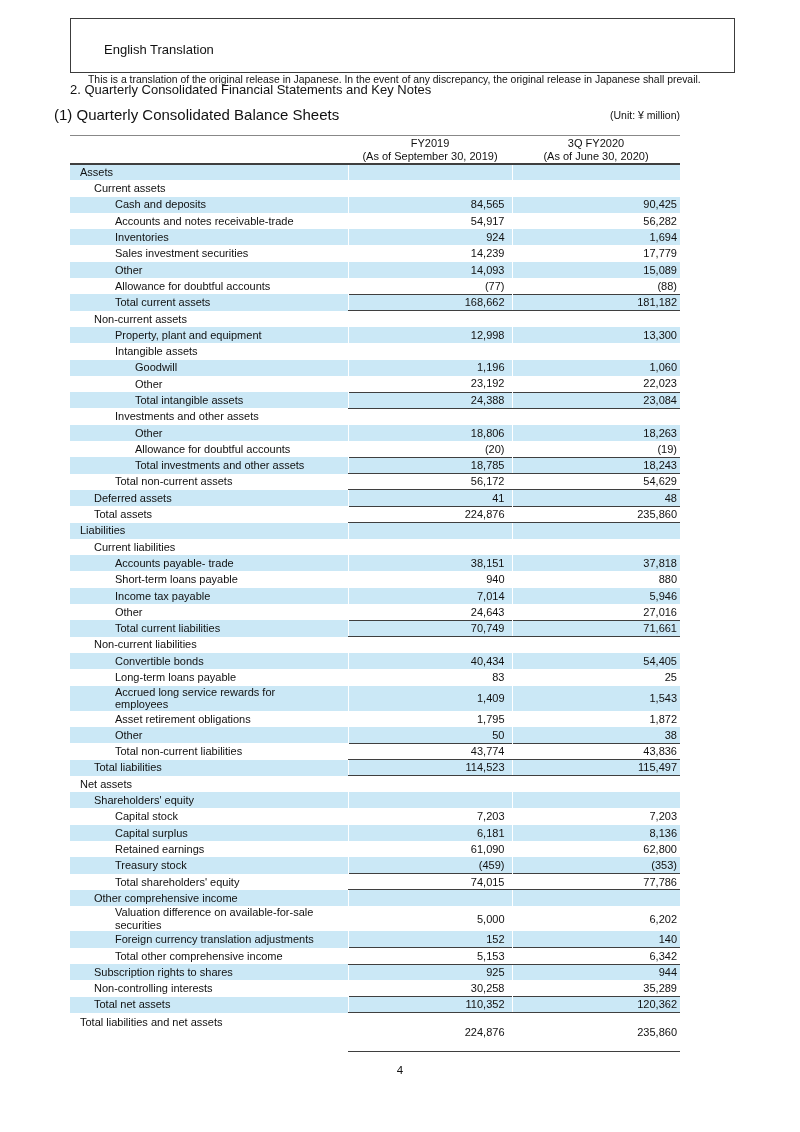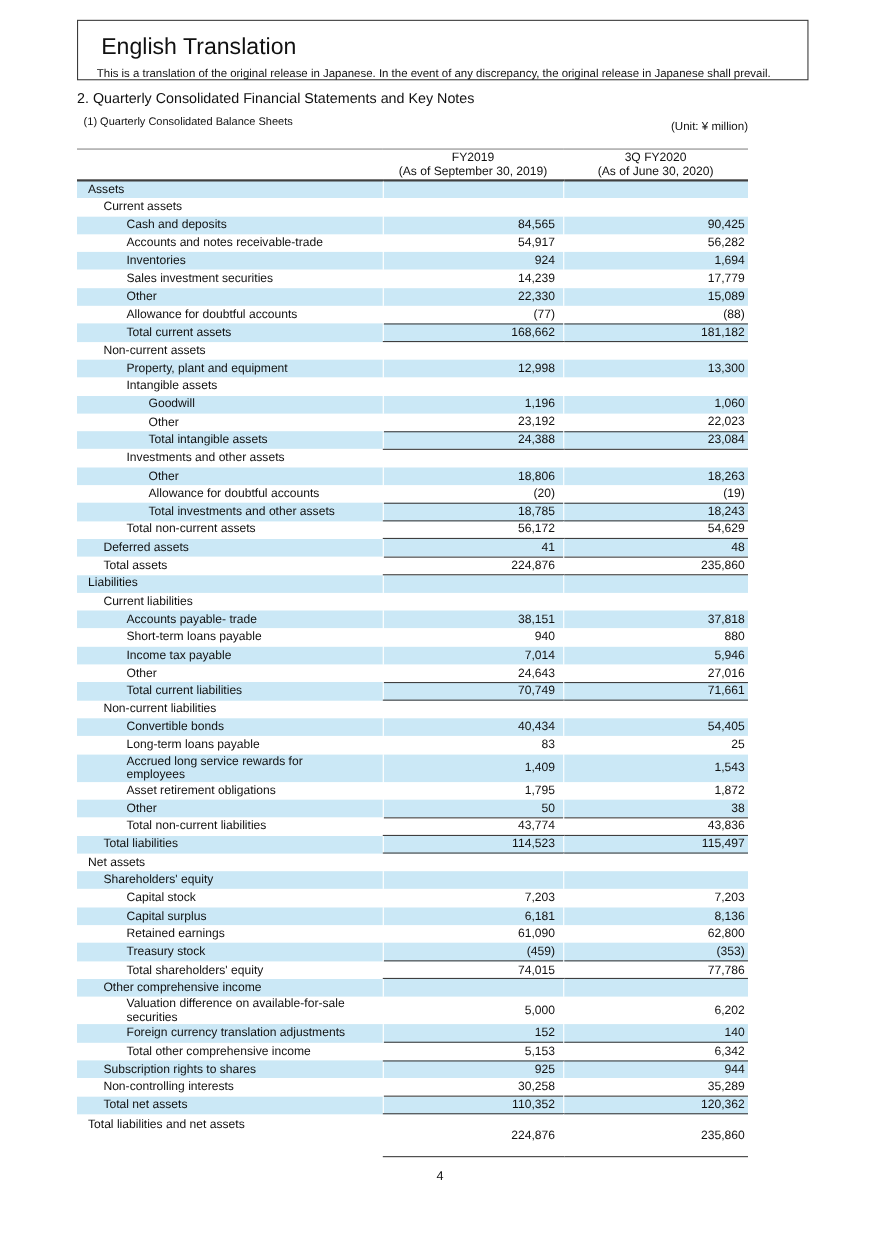--- a/index.html
+++ b/index.html
@@ -8,25 +8,25 @@
   body {
     width:800px; height:1132px; background:#ffffff;
     font-family:"Liberation Sans", sans-serif; color:#111;
   }
   .page { position:relative; width:800px; height:1132px; overflow:hidden; }
 
   .tbox {
     position:absolute; left:70px; top:18px; width:665px; height:55px;
     border:1.5px solid #3c3c3c; padding:7px 16px 0 17px; background:#fff;
   }
-  .tbox .tbox-title { font-size:21px; font-weight:400; margin:4px; line-height:1.2; }
+  .tbox .tbox-title { font-size:13px; font-weight:400; margin:16px; line-height:1.2; }
   .tbox .tbox-disclaimer { font-size:10.4px; margin:7px 0 0; line-height:1.2; white-space:nowrap; }
 
   .sec-title   { position:absolute; left:70px; top:82px;  font-size:13px; }
-  .sub-title   { position:absolute; left:76px; top:106px; font-size:10px; }
+  .sub-title   { position:absolute; left:54px; top:106px; font-size:15px; }
   .unit-label  { position:absolute; right:120px; top:109px; font-size:10.5px; }
 
   table.bs {
     position:absolute; left:70px; top:135px; width:610px;
     border-collapse:collapse; table-layout:fixed; font-size:11px;
   }
   col.c-label { width:278px; } col.c-v1 { width:164px; } col.c-v2 { width:168px; }
 
   thead td {
     border-top:1px solid #888; border-bottom:2px solid var(--line);
@@ -108,21 +108,21 @@
           <td class="val v1">924</td>
           <td class="val v2">1,694</td>
         </tr>
         <tr>
           <td class="lbl ind2">Sales investment securities</td>
           <td class="val v1">14,239</td>
           <td class="val v2">17,779</td>
         </tr>
         <tr class="shaded">
           <td class="lbl ind2">Other</td>
-          <td class="val v1">22,330</td>
+          <td class="val v1">14,093</td>
           <td class="val v2">15,089</td>
         </tr>
         <tr>
           <td class="lbl ind2">Allowance for doubtful accounts</td>
           <td class="val v1">(77)</td>
           <td class="val v2">(88)</td>
         </tr>
         <tr class="shaded">
           <td class="lbl ind2">Total current assets</td>
           <td class="val v1 bt bb">168,662</td>

